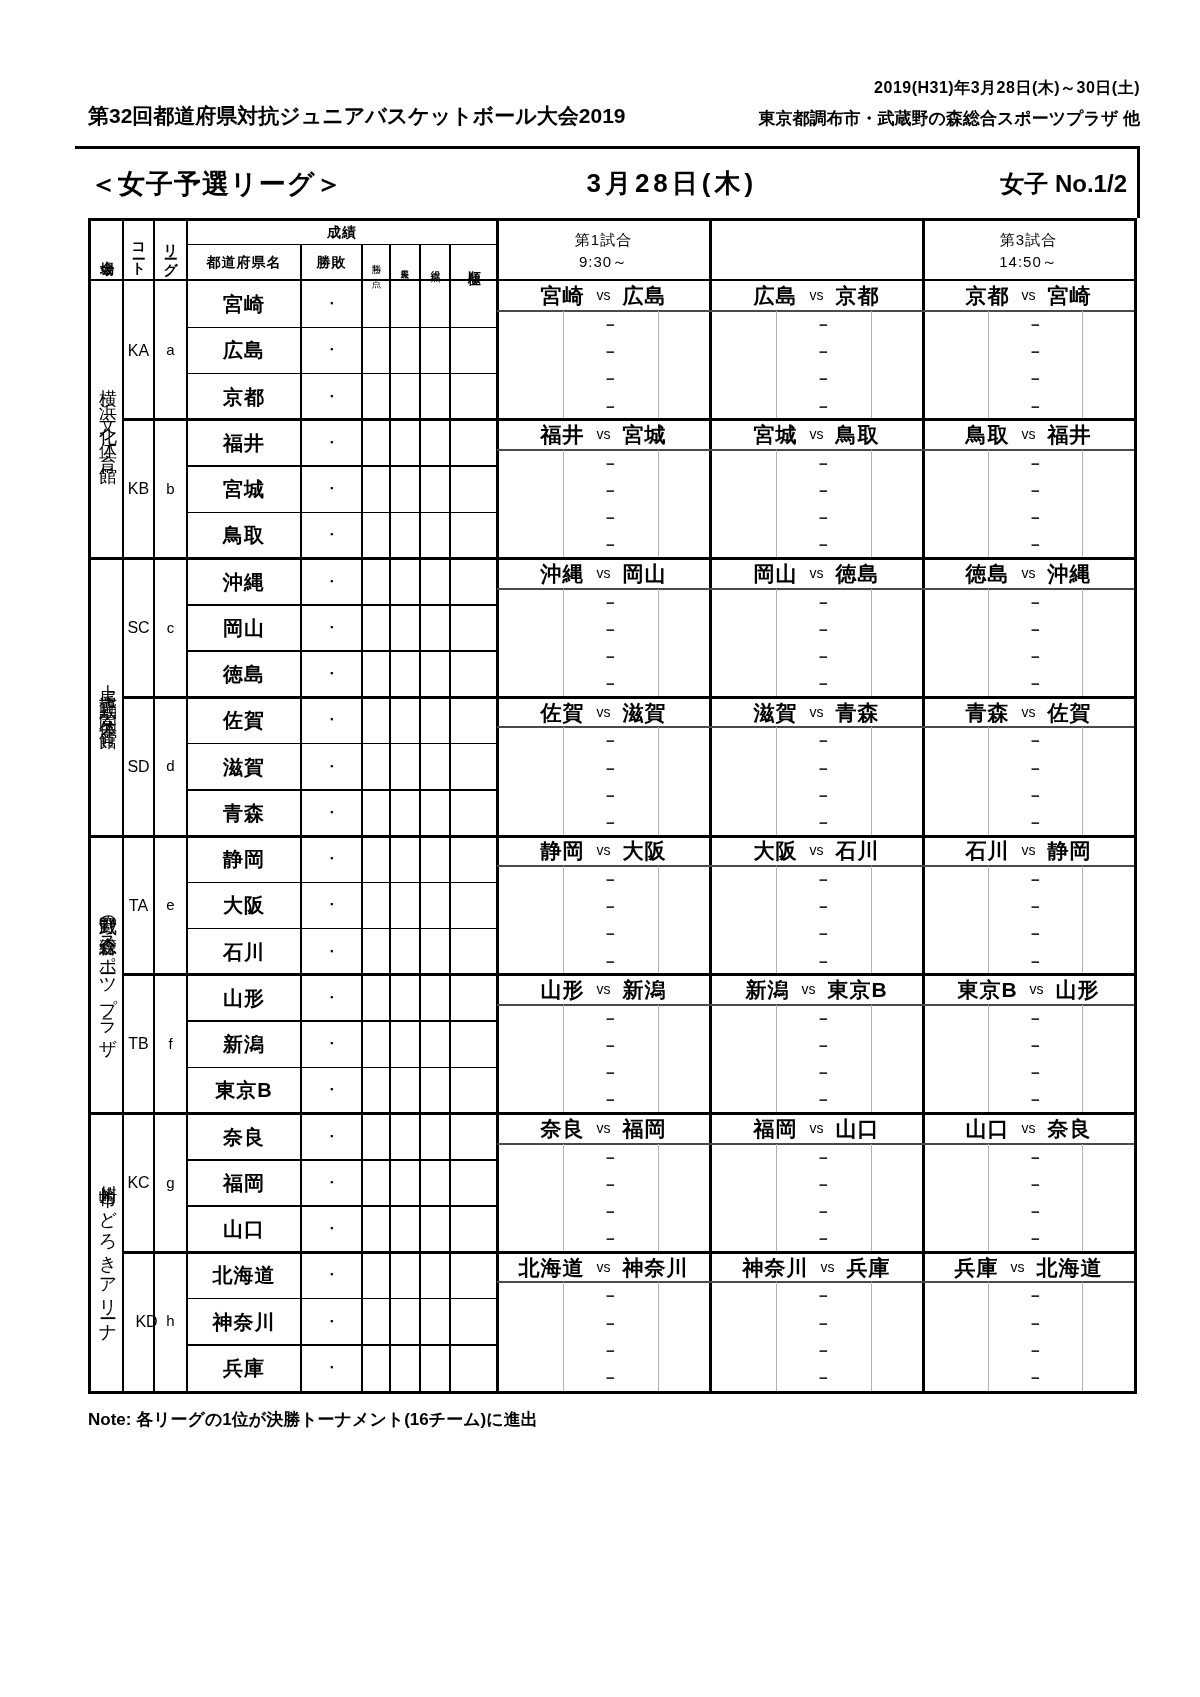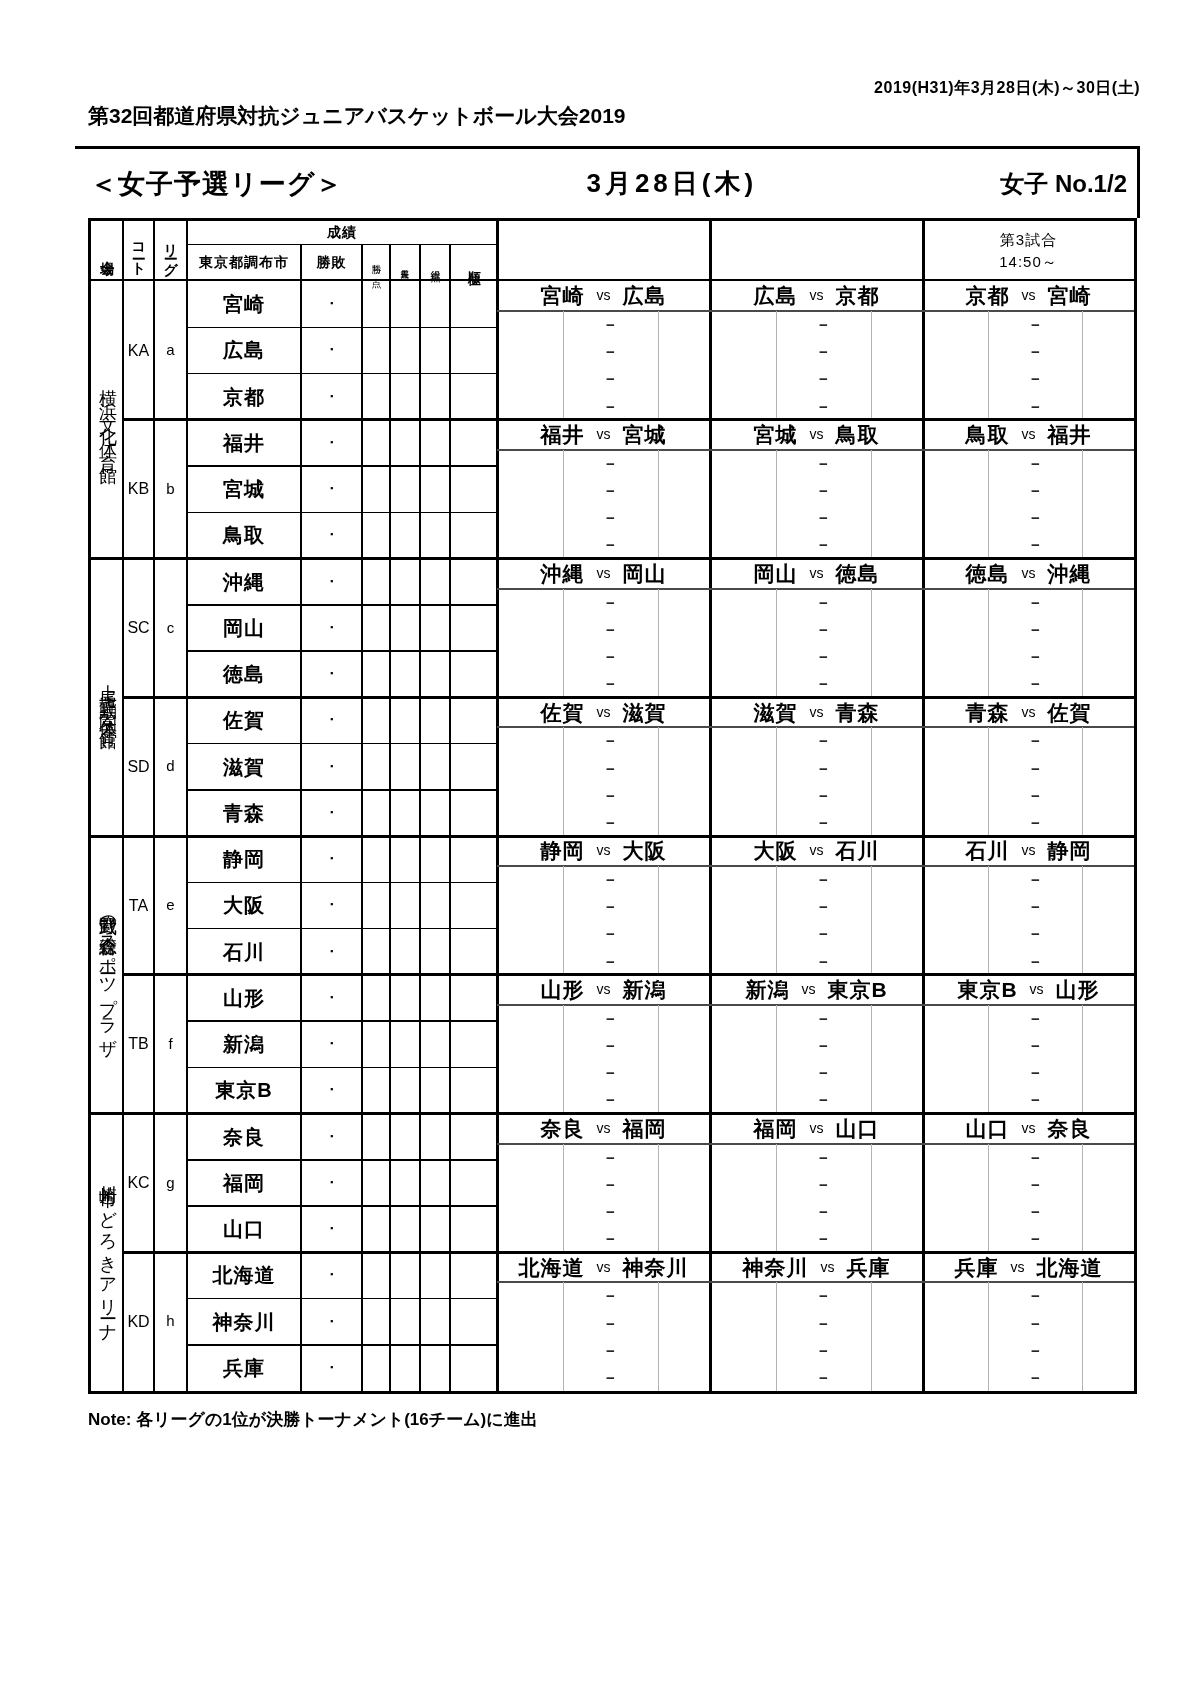--- a/index.html
+++ b/index.html
@@ -35,20 +35,21 @@
   .dashcol{flex-direction:column;justify-content:space-around;align-items:center;}
   .dash{font-size:15px;font-weight:700;line-height:1;color:#1a1a1a;}
   .note{position:absolute;top:1408px;left:88px;font-size:17px;font-weight:700;}
 </style>
 </head>
 <body>
 
 <div class="page">
   <div class="date-range">2019(H31)年3月28日(木)～30日(土)</div>
   <div class="main-title">第32回都道府県対抗ジュニアバスケットボール大会2019</div>
+  <div class="sub-title">東京都調布市・武蔵野の森総合スポーツプラザ 他</div>
   <div class="title-rule"></div>
 
   <div class="section-band">
     <div class="sec-league">＜女子予選リーグ＞</div>
     <div class="sec-date">3月28日(木)</div>
     <div class="sec-page">女子 No.1/2</div>
   </div>
 
   <div id="table-grid">
       <div class="ln" style="left: 31.25px; top: 0px; width: 1.5px; height: 1170px; background: rgb(0, 0, 0);"></div>
@@ -61,26 +62,30 @@
       <div class="ln" style="left: 358.25px; top: 24px; width: 1.5px; height: 1146px; background: rgb(0, 0, 0);"></div>
       <div class="ln" style="left: 404.5px; top: 0px; width: 3px; height: 1170px; background: rgb(0, 0, 0);"></div>
       <div class="ln" style="left: 617.5px; top: 0px; width: 3px; height: 1170px; background: rgb(0, 0, 0);"></div>
       <div class="ln" style="left: 830.5px; top: 0px; width: 3px; height: 1170px; background: rgb(0, 0, 0);"></div>
       <div class="ln" style="left: 96px; top: 22.5px; width: 310px; height: 1.5px; background: rgb(0, 0, 0);"></div>
       <div class="ln" style="left: 0px; top: 57.5px; width: 1043px; height: 2.5px; background: rgb(0, 0, 0);"></div>
       <div class="cell vert hdr" style="left: 0px; top: 0px; width: 32px; height: 60px;">会場</div>
       <div class="cell vert hdr" style="left: 32px; top: 0px; width: 31px; height: 60px;">コート</div>
       <div class="cell vert hdr" style="left: 63px; top: 0px; width: 33px; height: 60px;">リーグ</div>
       <div class="cell hdr" style="left: 96px; top: 0px; width: 310px; height: 24px;">成績</div>
-      <div class="cell hdr" style="left: 96px; top: 24px; width: 114px; height: 36px;">東京都調布市</div>
+      <div class="cell hdr" style="left: 96px; top: 24px; width: 114px; height: 36px;">都道府県名</div>
       <div class="cell hdr" style="left: 210px; top: 24px; width: 61px; height: 36px;">勝敗</div>
       <div class="cell vert tiny" style="left: 271px; top: 24px; width: 28px; height: 36px;">勝ち点</div>
       <div class="cell vert tiny2" style="left: 299px; top: 24px; width: 30px; height: 36px;">得失点差</div>
       <div class="cell vert tiny" style="left: 329px; top: 24px; width: 30px; height: 36px;">総得点</div>
       <div class="cell vert rankh" style="left: 359px; top: 24px; width: 47px; height: 36px;">順位</div>
+      <div class="cell gcol" style="left: 406px; top: 0px; width: 213px; height: 60px;">
+        <div>第1試合</div>
+        <div>9:30～</div>
+      </div>
       <div class="cell gcol" style="left: 832px; top: 0px; width: 211px; height: 60px;">
         <div>第3試合</div>
         <div>14:50～</div>
       </div>
       <div class="cell vert venue" style="left: 0px; top: 60px; width: 32px; height: 277.5px; letter-spacing: 12.8571px;">横浜文化体育館</div>
       <div class="ln" style="left: 96px; top: 105.5px; width: 310px; height: 1.5px; background: rgb(0, 0, 0);"></div>
       <div class="ln" style="left: 96px; top: 151.75px; width: 310px; height: 1.5px; background: rgb(0, 0, 0);"></div>
       <div class="ln" style="left: 406px; top: 89px; width: 637px; height: 2px; background: rgb(74, 74, 74);"></div>
       <div class="cell court" style="left: 32px; top: 60px; width: 31px; height: 138.75px;">KA</div>
       <div class="cell lg" style="left: 63px; top: 60px; width: 33px; height: 138.75px;">a</div>
@@ -435,21 +440,21 @@
       <div class="cell dashcol" style="left: 897.41px; top: 922.5px; width: 93.895px; height: 108.75px;">
         <span class="dash">−</span>
         <span class="dash">−</span>
         <span class="dash">−</span>
         <span class="dash">−</span>
       </div>
       <div class="ln" style="left: 32px; top: 1029.75px; width: 1011px; height: 3px; background: rgb(0, 0, 0);"></div>
       <div class="ln" style="left: 96px; top: 1076.75px; width: 310px; height: 1.5px; background: rgb(0, 0, 0);"></div>
       <div class="ln" style="left: 96px; top: 1123px; width: 310px; height: 1.5px; background: rgb(0, 0, 0);"></div>
       <div class="ln" style="left: 406px; top: 1060.25px; width: 637px; height: 2px; background: rgb(74, 74, 74);"></div>
-      <div class="cell court" style="left: 32px; top: 1031.25px; width: 31px; height: 138.75px;">KD</div>
+      <div class="cell court" style="left: 40px; top: 1031.25px; width: 31px; height: 138.75px;">KD</div>
       <div class="cell lg" style="left: 63px; top: 1031.25px; width: 33px; height: 138.75px;">h</div>
       <div class="cell team" style="left: 96px; top: 1031.25px; width: 114px; height: 46.25px;">北海道</div>
       <div class="cell markc" style="left: 210px; top: 1031.25px; width: 61px; height: 46.25px;">▪</div>
       <div class="cell team" style="left: 96px; top: 1077.5px; width: 114px; height: 46.25px;">神奈川</div>
       <div class="cell markc" style="left: 210px; top: 1077.5px; width: 61px; height: 46.25px;">▪</div>
       <div class="cell team" style="left: 96px; top: 1123.75px; width: 114px; height: 46.25px;">兵庫</div>
       <div class="cell markc" style="left: 210px; top: 1123.75px; width: 61px; height: 46.25px;">▪</div>
       <div class="ln" style="left: 472.03px; top: 1061.25px; width: 1px; height: 108.75px; background: rgb(179, 179, 179);"></div>
       <div class="ln" style="left: 566.815px; top: 1061.25px; width: 1px; height: 108.75px; background: rgb(179, 179, 179);"></div>
       <div class="cell mtitle" style="left: 406px; top: 1031.25px; width: 213px; height: 30px;">

